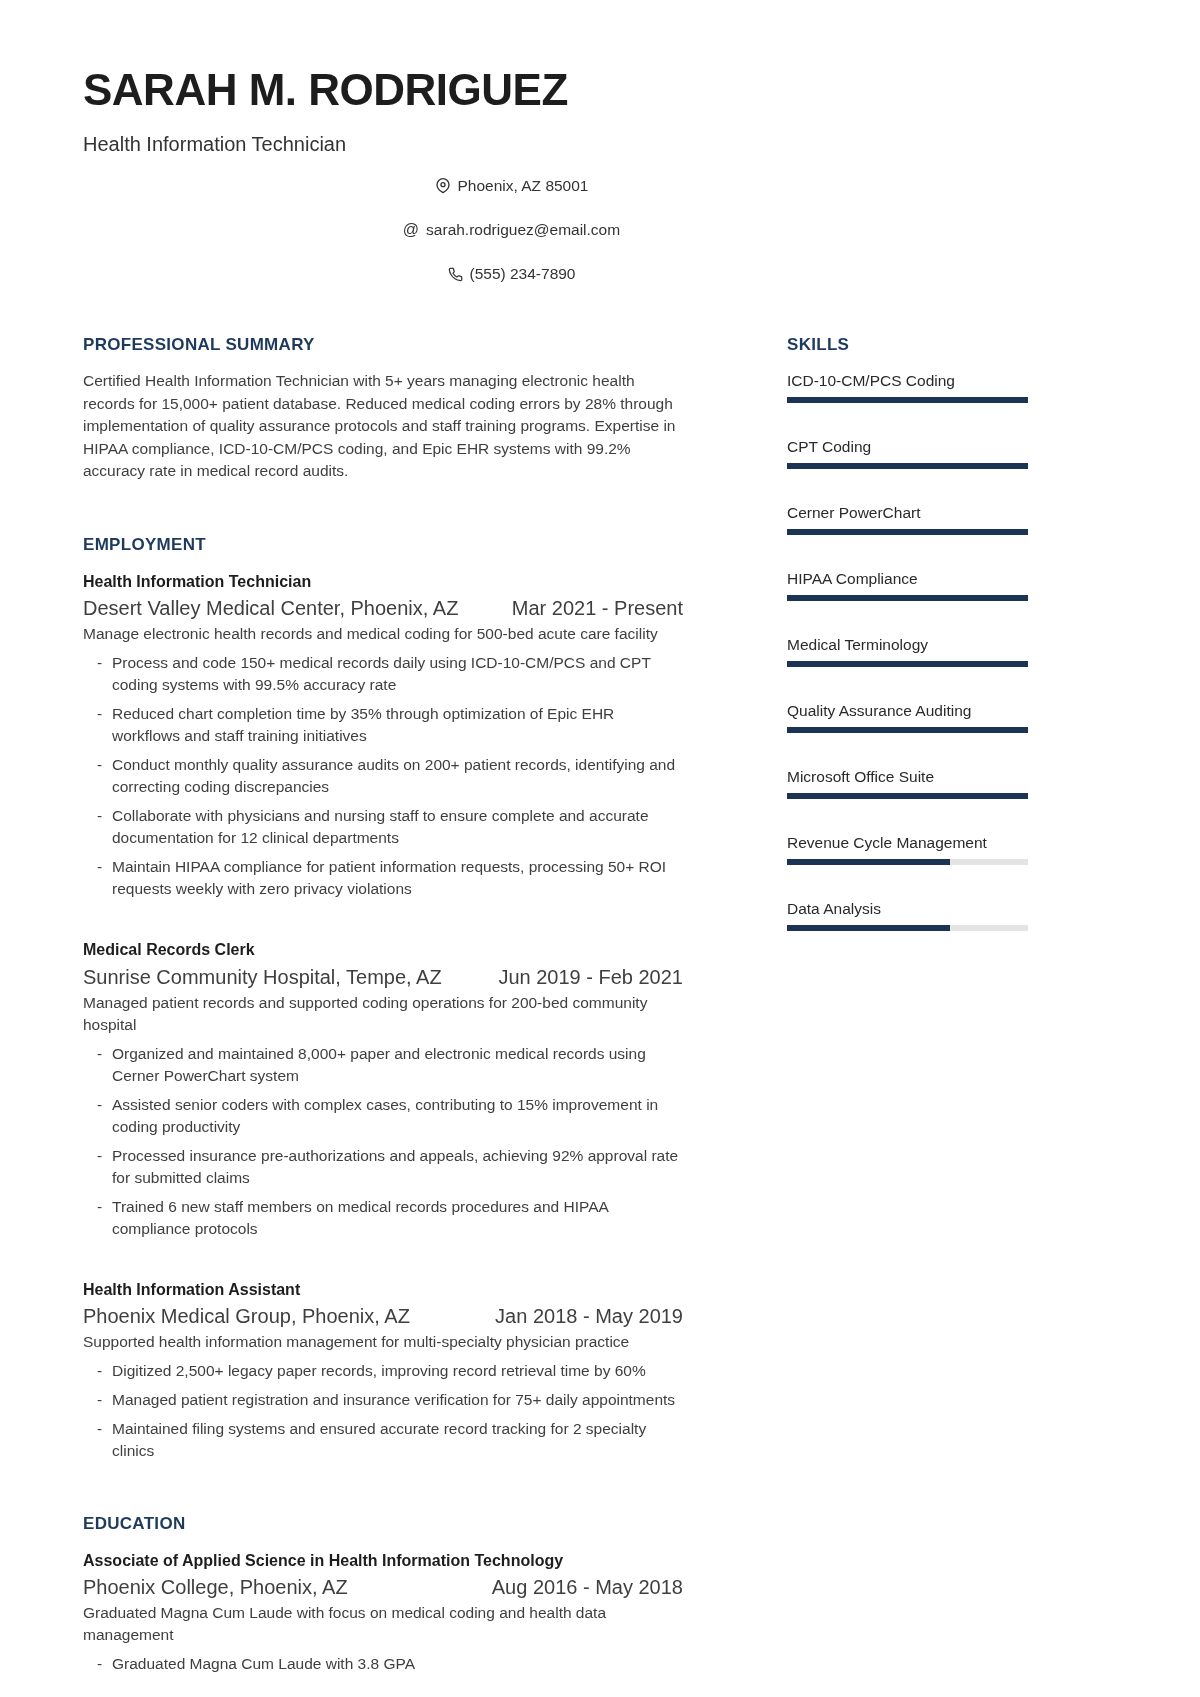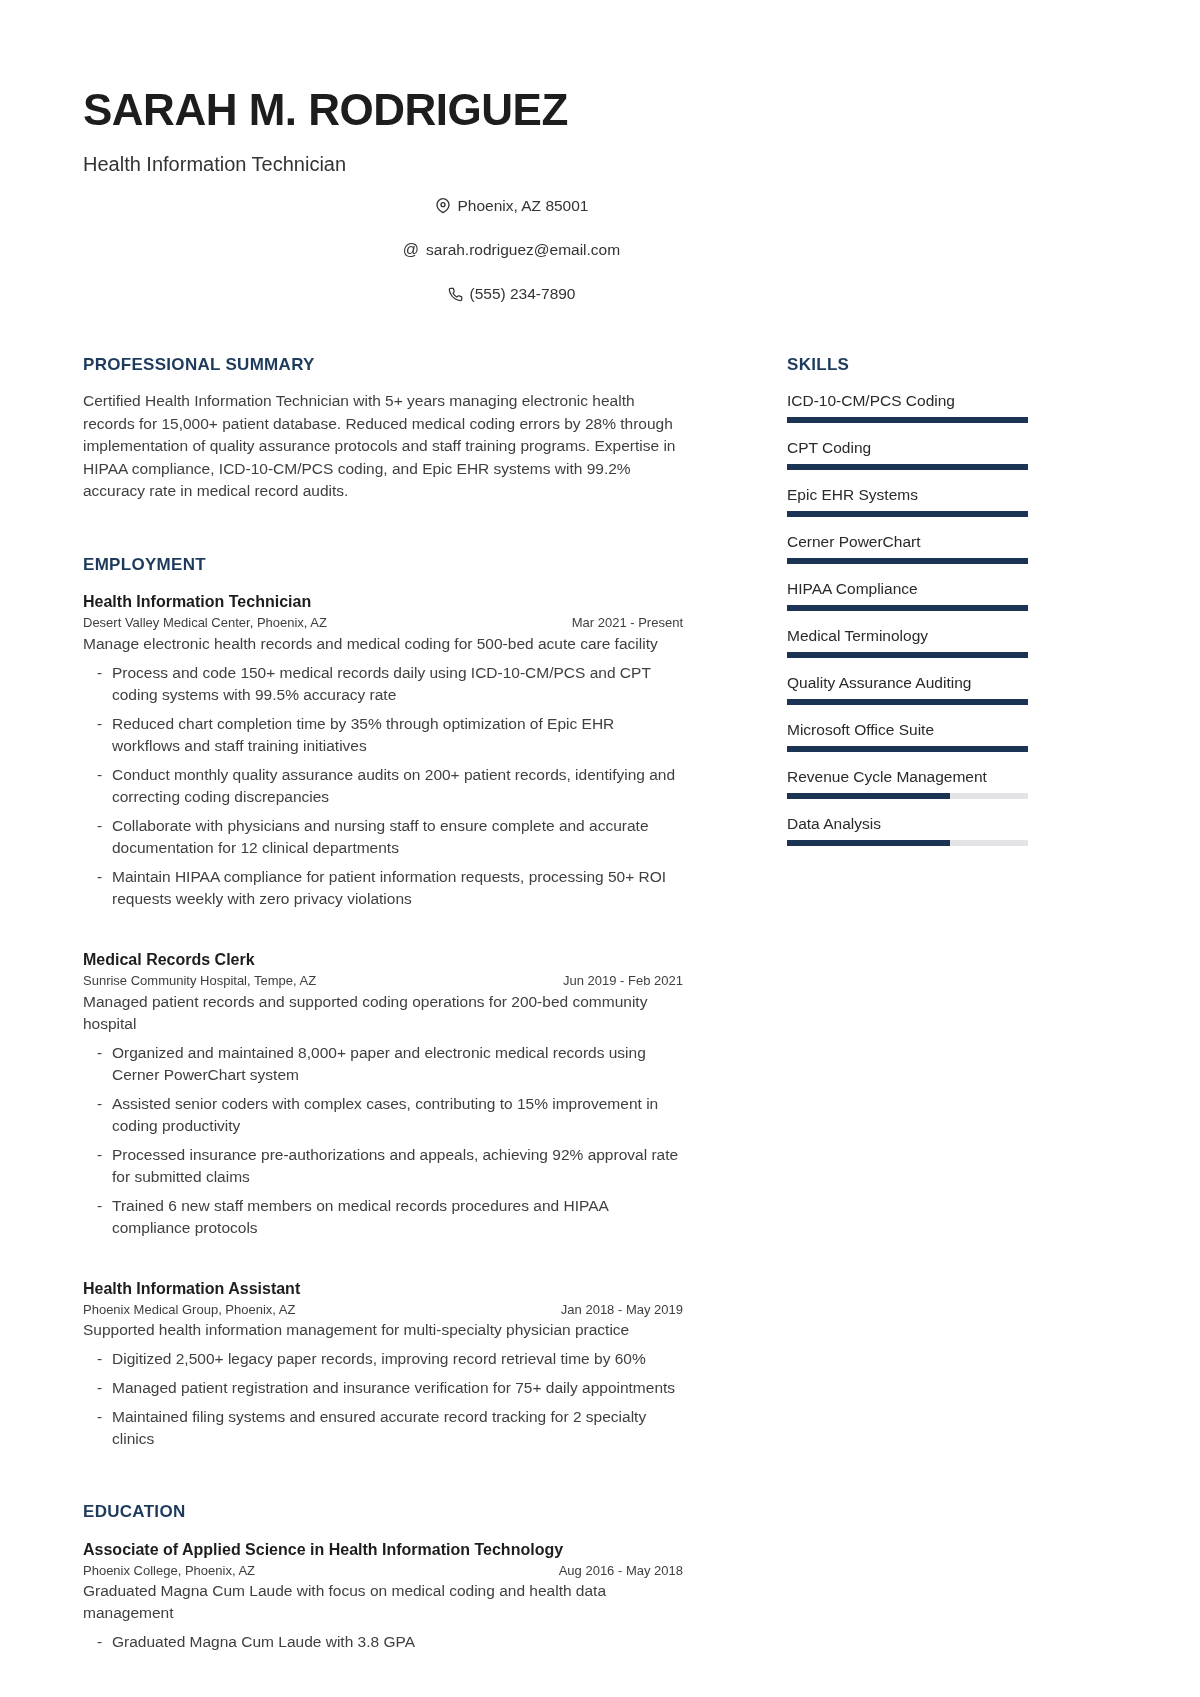--- a/index.html
+++ b/index.html
@@ -12,21 +12,21 @@
   *{box-sizing:border-box;margin:0;padding:0;}
   html,body{background:#ffffff;}
   body{
     width:1200px;height:1697px;
     font-family:"Liberation Sans","DejaVu Sans",sans-serif;
     color:var(--text);
     position:relative;
   }
   .page{
     width:1028px;height:1697px;
-    padding:88px 88px 40px 83px;
+    padding:68px 88px 40px 83px;
     overflow:hidden;
   }
   
   .name{
     font-size:44px;
     font-weight:800;
     letter-spacing:-0.5px;
     color:var(--heading_text);
     line-height:1.0;
   }
@@ -77,21 +77,21 @@
   .job-title{
     font-size:16px;
     font-weight:700;
     color:var(--heading_text);
     line-height:1.45;
   }
   .job-subrow{
     display:flex;
     justify-content:space-between;
     align-items:baseline;
-    font-size:13px;
+    font-size:20px;
     line-height:1.5;
     color:var(--text);
   }
   .job-desc{
     font-size:15.5px;
     line-height:1.42;
     color:var(--text);
     margin-bottom:4px;
   }
   ul.bullets{list-style:none;}
@@ -103,21 +103,21 @@
     margin-top:7px;
     color:var(--text);
   }
   ul.bullets li::before{
     content:"-";
     position:absolute;
     left:14px;
     top:0;
   }
   
-  .skill-item{margin-bottom:14px;}
+  .skill-item{margin-bottom:33px;}
   .skill-label{
     font-size:15.5px;
     color:#2a2a2a;
     line-height:22px;
   }
   .skill-bar{
     margin-top:5px;
     height:6px;
     background:var(--bar_track);
     width:100%;
@@ -244,26 +244,20 @@
             <div class="skill-bar-fill" style="width: 100%;"></div>
           </div>
       </div>
       <div class="skill-item">
         <div class="skill-label">CPT Coding</div>
         <div class="skill-bar">
             <div class="skill-bar-fill" style="width: 75%;"></div>
           </div>
       </div>
       <div class="skill-item">
-        <div class="skill-label">Epic EHR Systems</div>
-        <div class="skill-bar">
-            <div class="skill-bar-fill" style="width: 100%;"></div>
-          </div>
-      </div>
-      <div class="skill-item">
         <div class="skill-label">Cerner PowerChart</div>
         <div class="skill-bar">
             <div class="skill-bar-fill" style="width: 75%;"></div>
           </div>
       </div>
       <div class="skill-item">
         <div class="skill-label">HIPAA Compliance</div>
         <div class="skill-bar">
             <div class="skill-bar-fill" style="width: 100%;"></div>
           </div>

